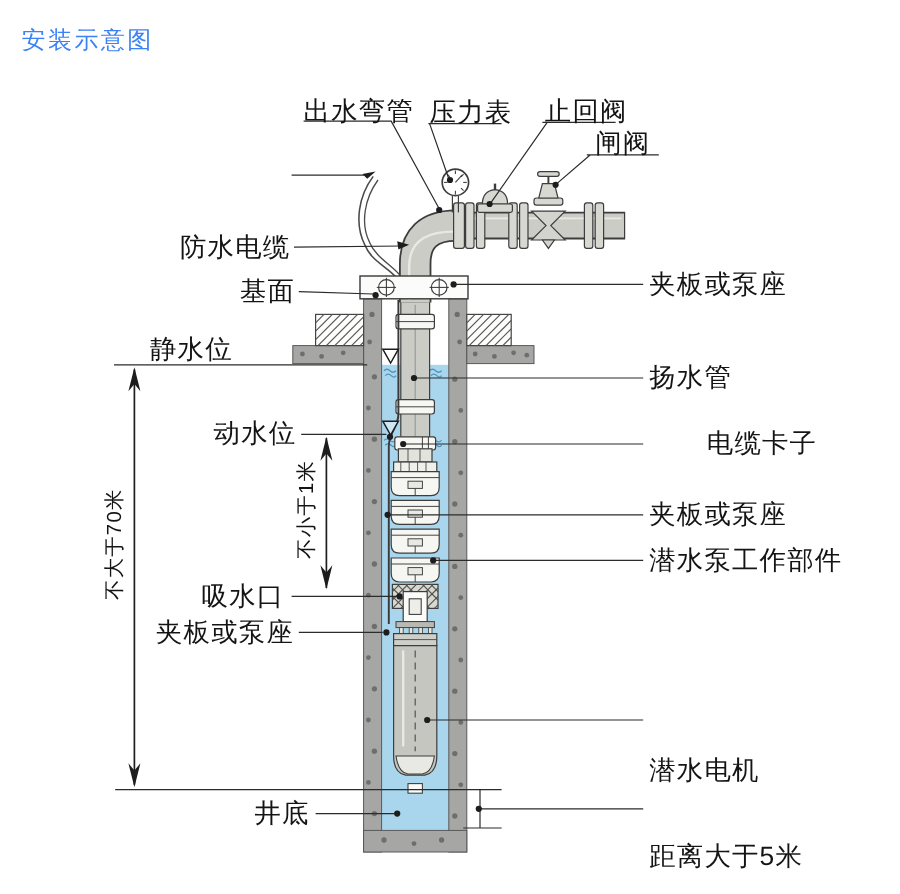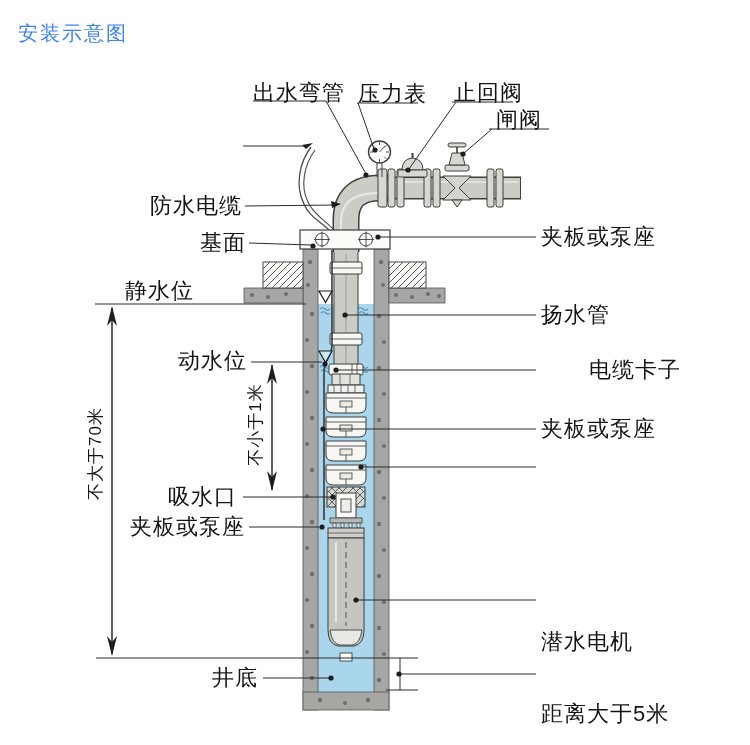--- a/index.html
+++ b/index.html
@@ -347,16 +347,17 @@
   <div class="lbl" style="right:505px;top:517px;">夹板或泵座</div>
   <div class="lbl" style="right:492px;top:668px;">井底</div>
 
   <div class="vlbl" style="left:35px;top:442px;width:120px;">不大于70米</div>
   <div class="vlbl" style="left:205px;top:413px;width:100px;">不小于1米</div>
 
   <div class="lbl" style="left:541px;top:227px;">夹板或泵座</div>
   <div class="lbl" style="left:541px;top:305px;">扬水管</div>
   <div class="lbl" style="left:541px;top:360px;margin-left:48px;">电缆卡子</div>
   <div class="lbl" style="left:541px;top:419px;">夹板或泵座</div>
+  <div class="lbl" style="left:541px;top:457px;">潜水泵工作部件</div>
   <div class="lbl" style="left:541px;top:590px;margin-top:42px;">潜水电机</div>
   <div class="lbl" style="left:541px;top:664px;margin-top:40px;">距离大于5米</div>
 
 </div>
 
 </body></html>

